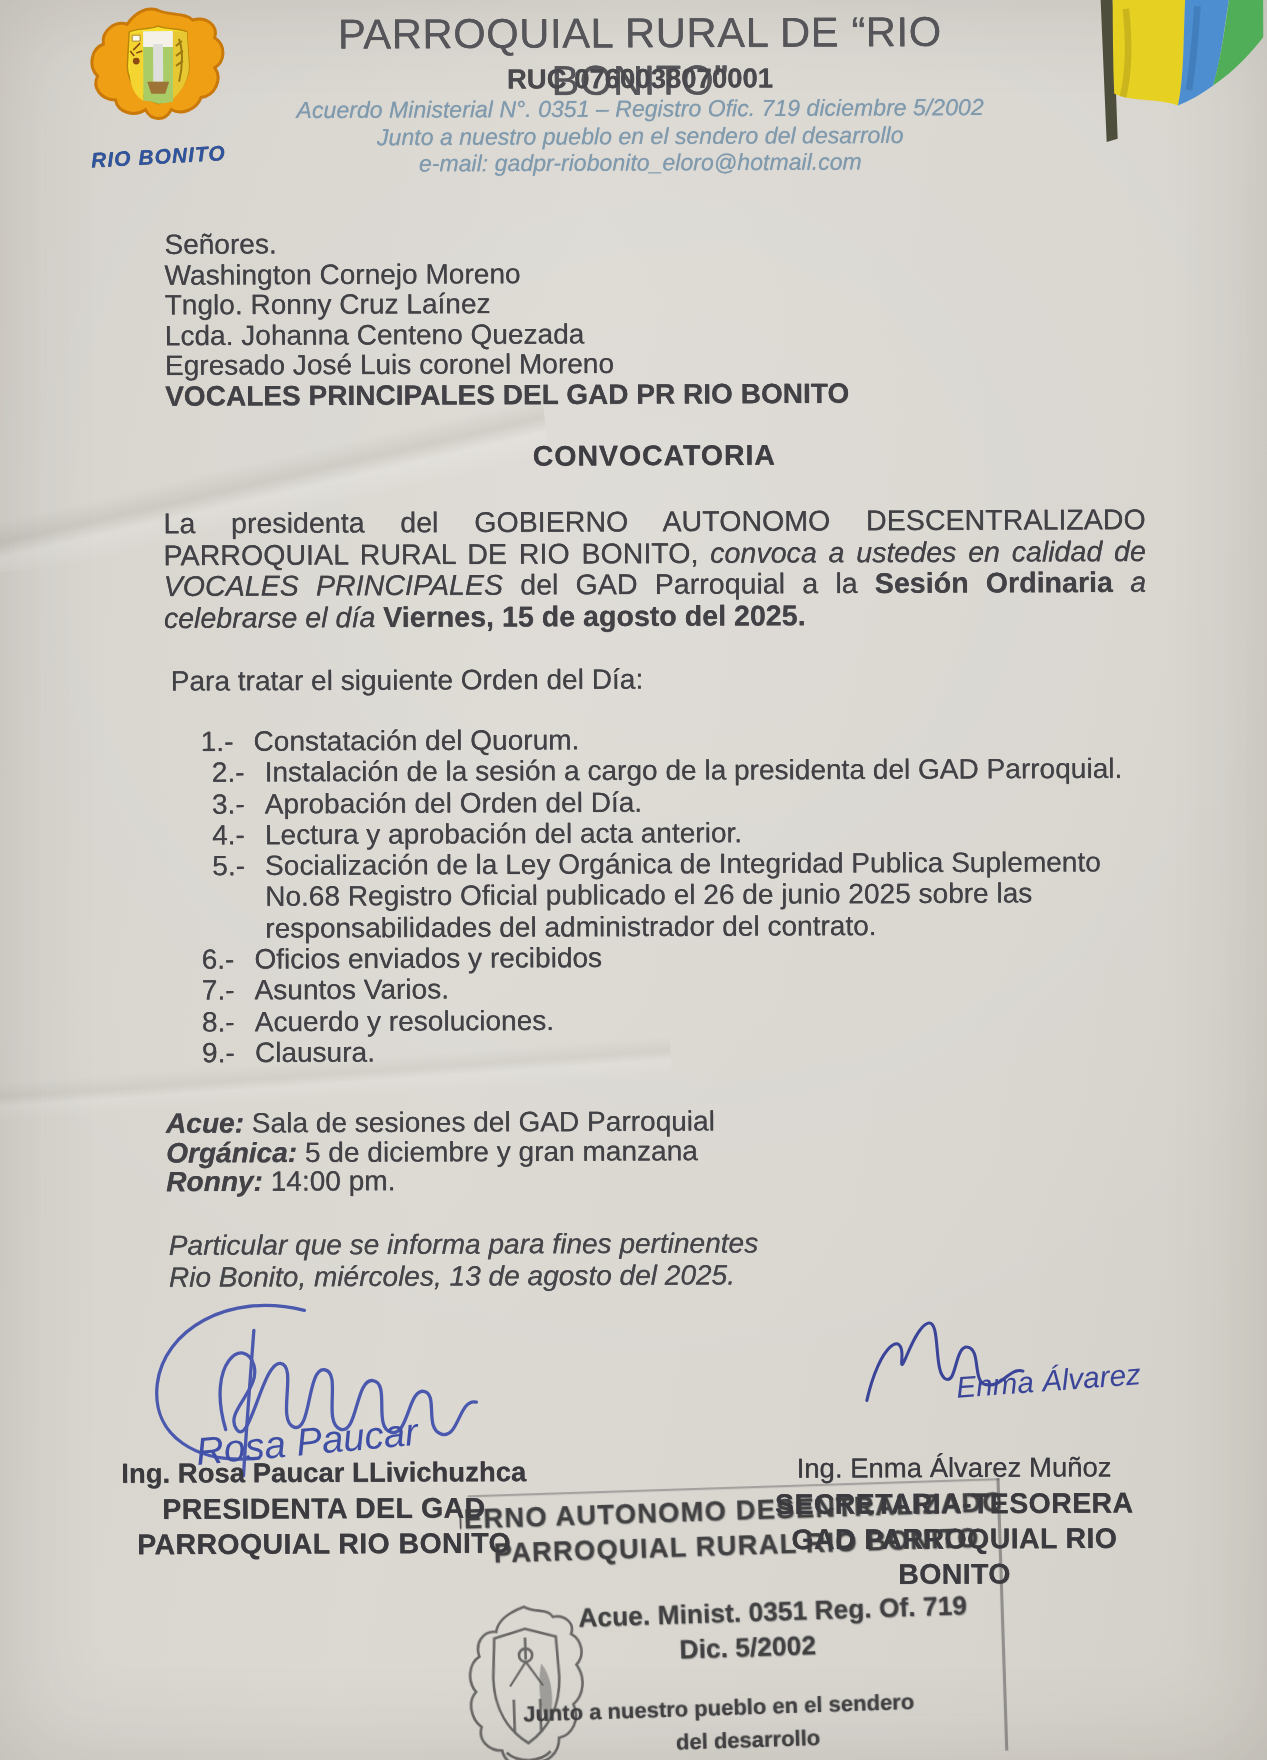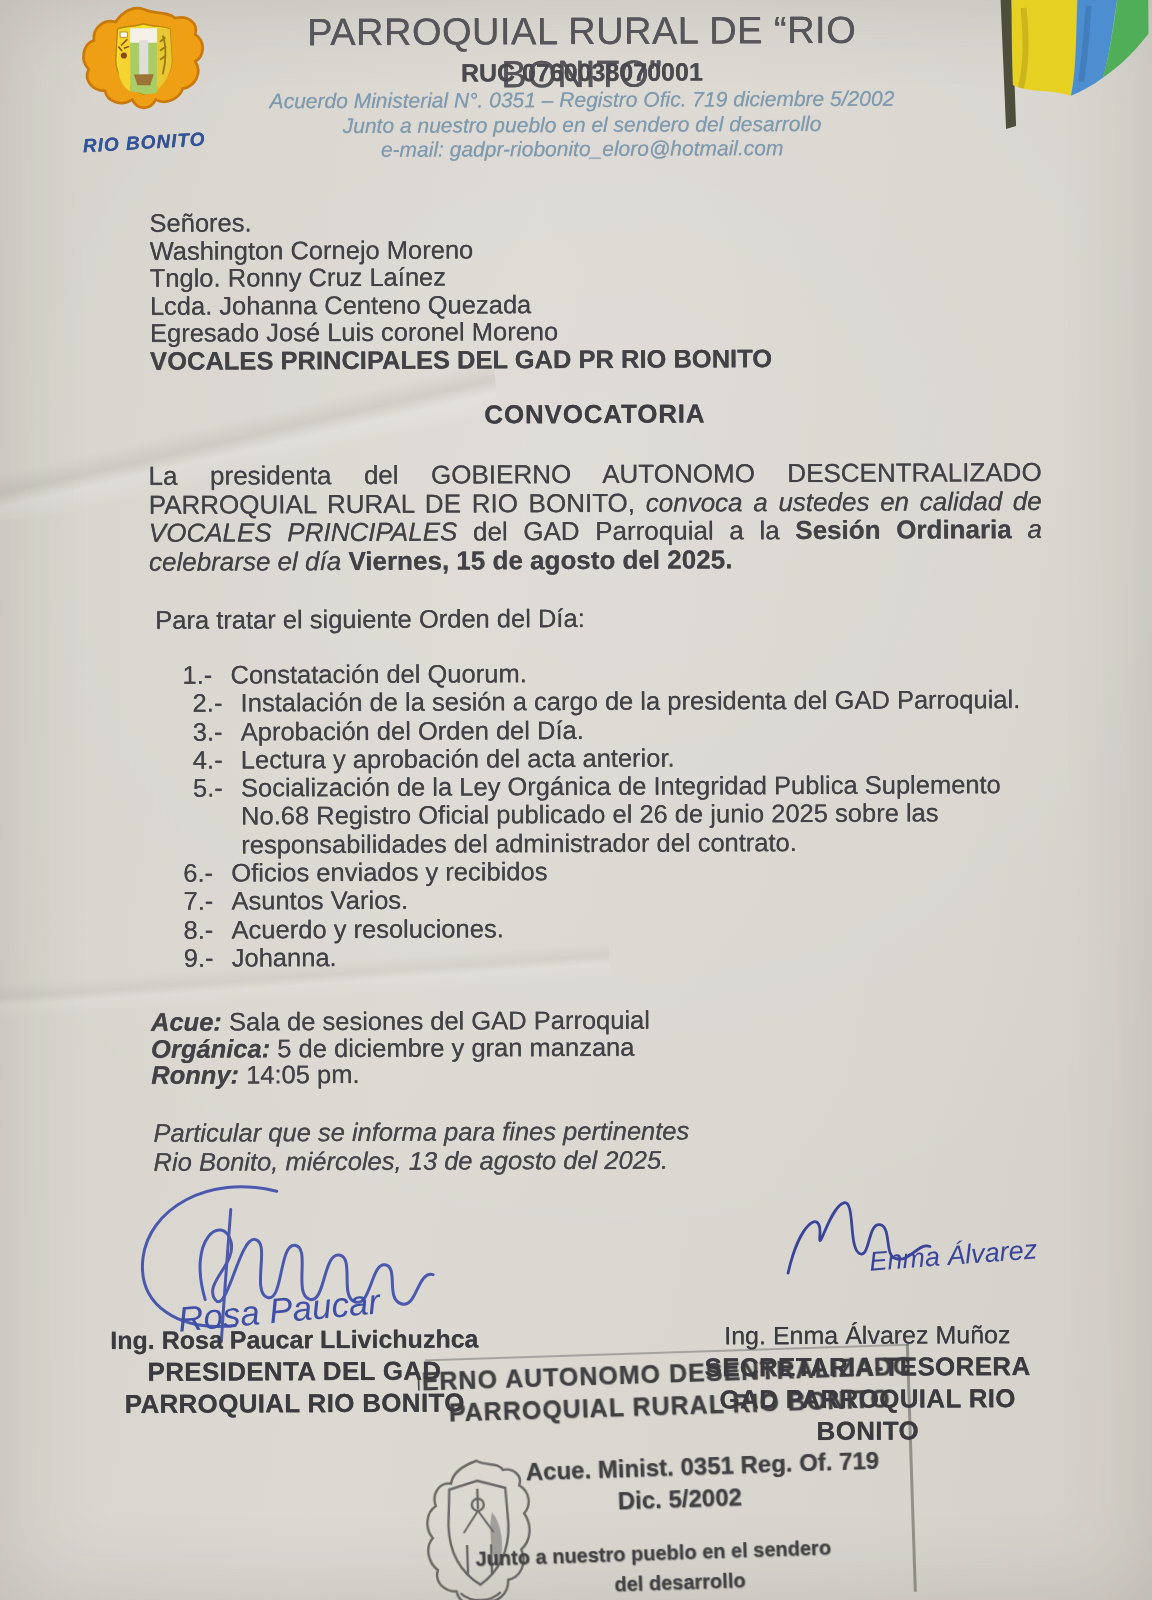--- a/index.html
+++ b/index.html
@@ -169,28 +169,28 @@
       <div class="arow">
           <span class="anum">7.-</span>
           <span class="atxt">Asuntos Varios.</span>
         </div>
       <div class="arow">
           <span class="anum">8.-</span>
           <span class="atxt">Acuerdo y resoluciones.</span>
         </div>
       <div class="arow">
           <span class="anum">9.-</span>
-          <span class="atxt">Johanna.</span>
+          <span class="atxt">Clausura.</span>
         </div>
     </div>
 
     <div class="abs details soft">
       <div><span class="dlabel">Acue:</span> <span>Sala de sesiones del GAD Parroquial</span></div>
       <div><span class="dlabel">Orgánica:</span> <span>5 de diciembre y gran manzana</span></div>
-      <div><span class="dlabel">Ronny:</span> <span>14:05 pm.</span></div>
+      <div><span class="dlabel">Ronny:</span> <span>14:00 pm.</span></div>
     </div>
 
     <div class="abs closing soft">
       <div>Particular que se informa para fines pertinentes</div>
       <div>Rio Bonito, miércoles, 13 de agosto del 2025.</div>
     </div>
 
     <div class="abs stamp">
       <div class="st-border-t"></div>
       <div class="st-border-r"></div>

